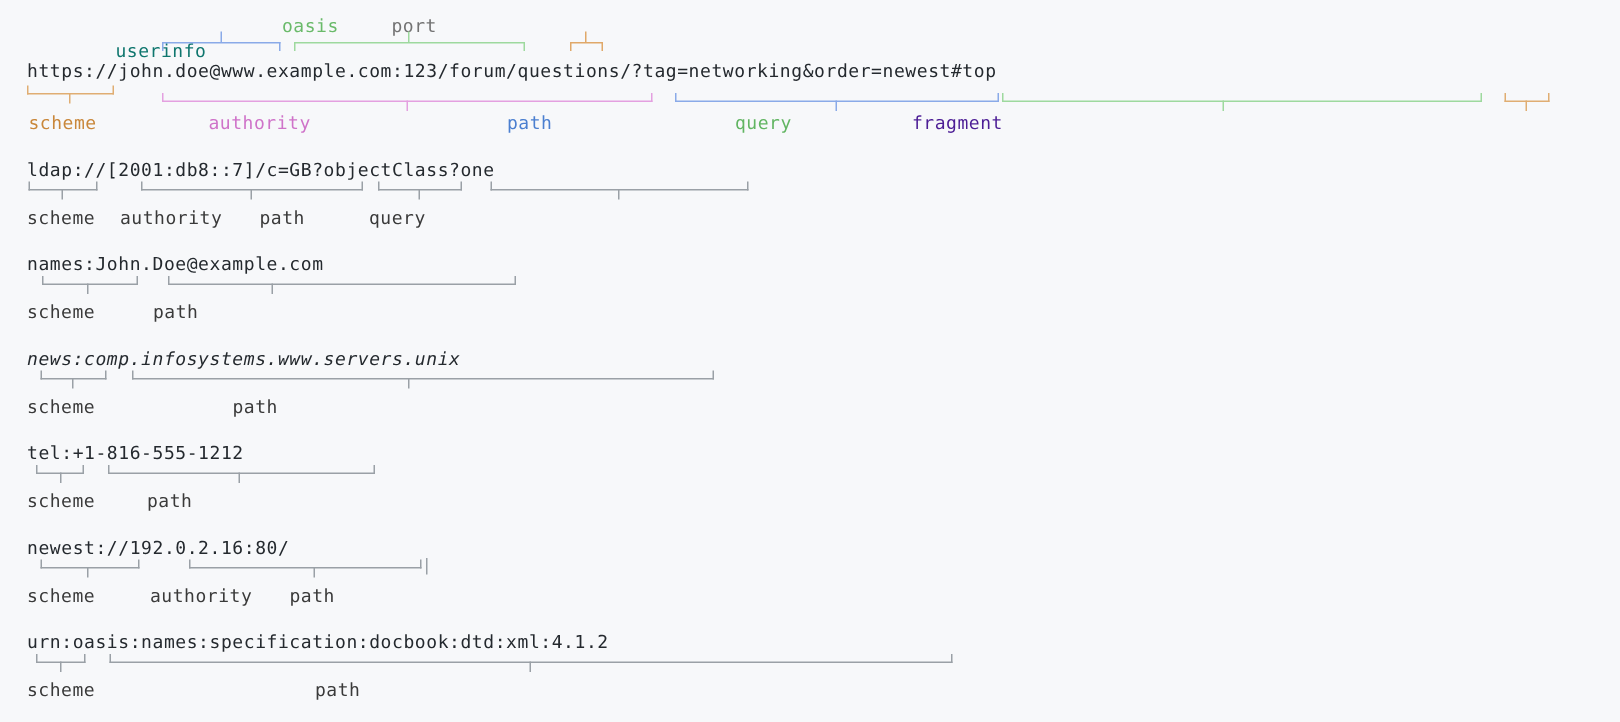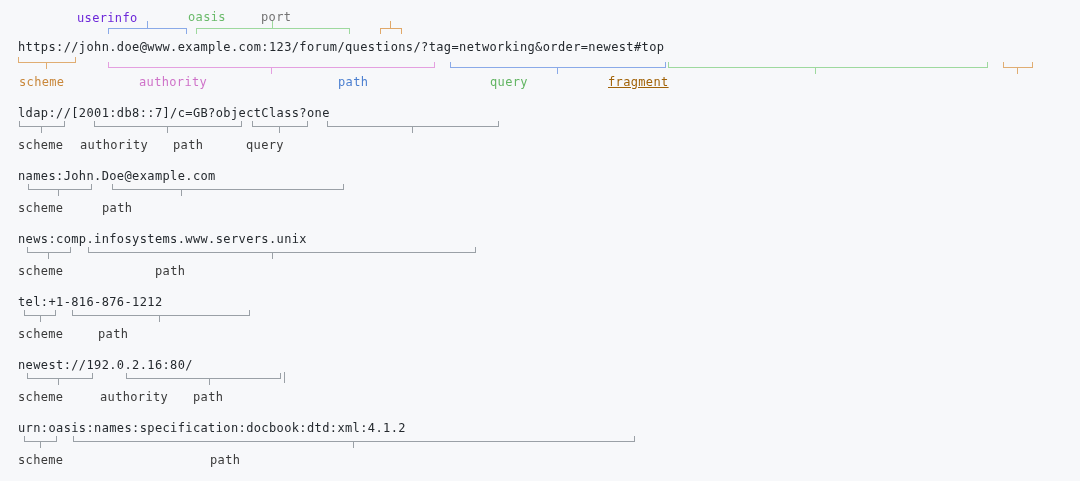--- a/index.html
+++ b/index.html
@@ -74,21 +74,21 @@
     height: 11px;
   }
 </style>
 </head>
 <body style="background: rgb(247, 248, 250);">
 
 <div id="canvas">
 
   <div class="row" style="top:0px;">
 
-    <div class="lbl" style="left:77px; top:11px; color:#6d28d9;">userinfo</div>
+    <div class="lbl" style="left:77px; top:27px; color:#0f766e;">userinfo</div>
     <div class="lbl" style="left:188px; top:10px; color:#6aba6a;">oasis</div>
     <div class="lbl" style="left:261px; top:10px; color:#737373;text-align:center;">port</div>
 
     <div class="brk up" style="left:108px; top:28px; width:79px; border-color:#8aaae8;"></div>
     <div class="tick up" style="left:147px; top:21px; border-color:#8aaae8;"></div>
 
     <div class="brk up" style="left:196px; top:28px; width:154px; border-color:#9ed99e;"></div>
     <div class="tick up" style="left:272px; top:21px; border-color:#9ed99e;"></div>
 
     <div class="brk up" style="left:380px; top:28px; width:22px; border-color:#e0a869;"></div>
@@ -108,21 +108,21 @@
     <div class="brk" style="left:668px; top:62px; width:320px; border-color:#9ed99e;"></div>
     <div class="tick" style="left:815px; top:67px; border-color:#9ed99e;"></div>
 
     <div class="brk" style="left:1003px; top:62px; width:30px; border-color:#e0ad72;"></div>
     <div class="tick" style="left:1017px; top:67px; border-color:#e0ad72;"></div>
 
     <div class="lbl" style="left:19px; top:75px; color:#c9873a;">scheme</div>
     <div class="lbl" style="left:139px; top:75px; color:#cf73c9;">authority</div>
     <div class="lbl" style="left:338px; top:75px; color:#4b7fd0;">path</div>
     <div class="lbl" style="left:490px; top:75px; color:#62b562;">query</div>
-    <div class="lbl" style="left:608px; top:75px; color:#a16207;text-decoration:underline;">fragment</div>
+    <div class="lbl" style="left:608px; top:75px; color:#4c1d95;">fragment</div>
   </div>
 
   <div class="row" style="top:0px;">
     <div class="uri-text" style="left:18px; top:106px;">ldap://[2001:db8::7]/c=GB?objectClass?one</div>
 
     <div class="brk" style="left:19px; top:121px; width:46px;"></div>
     <div class="tick" style="left:41px; top:126px;"></div>
 
     <div class="brk" style="left:94px; top:121px; width:148px;"></div>
     <div class="tick" style="left:167px; top:126px;"></div>
@@ -146,34 +146,34 @@
     <div class="tick" style="left:58px; top:189px;"></div>
 
     <div class="brk" style="left:112px; top:184px; width:232px;"></div>
     <div class="tick" style="left:181px; top:189px;"></div>
 
     <div class="lbl" style="left:18px; top:201px;">scheme</div>
     <div class="lbl" style="left:102px; top:201px;">path</div>
   </div>
 
   <div class="row" style="top:0px;">
-    <div class="uri-text" style="left:18px; top:232px;">news:comp.infosystems.www.servers.unix</div>
+    <div class="uri-text" style="left:18px; top:232px;font-style:italic;">news:comp.infosystems.www.servers.unix</div>
 
     <div class="brk" style="left:27px; top:247px; width:44px;"></div>
     <div class="tick" style="left:48px; top:252px;"></div>
 
     <div class="brk" style="left:88px; top:247px; width:388px;"></div>
     <div class="tick" style="left:272px; top:252px;"></div>
 
     <div class="lbl" style="left:18px; top:264px;">scheme</div>
     <div class="lbl" style="left:155px; top:264px;">path</div>
   </div>
 
   <div class="row" style="top:0px;">
-    <div class="uri-text" style="left:18px; top:295px;">tel:+1-816-876-1212</div>
+    <div class="uri-text" style="left:18px; top:295px;">tel:+1-816-555-1212</div>
 
     <div class="brk" style="left:24px; top:310px; width:32px;"></div>
     <div class="tick" style="left:40px; top:315px;"></div>
 
     <div class="brk" style="left:72px; top:310px; width:178px;"></div>
     <div class="tick" style="left:159px; top:315px;"></div>
 
     <div class="lbl" style="left:18px; top:327px;">scheme</div>
     <div class="lbl" style="left:98px; top:327px;">path</div>
   </div>

